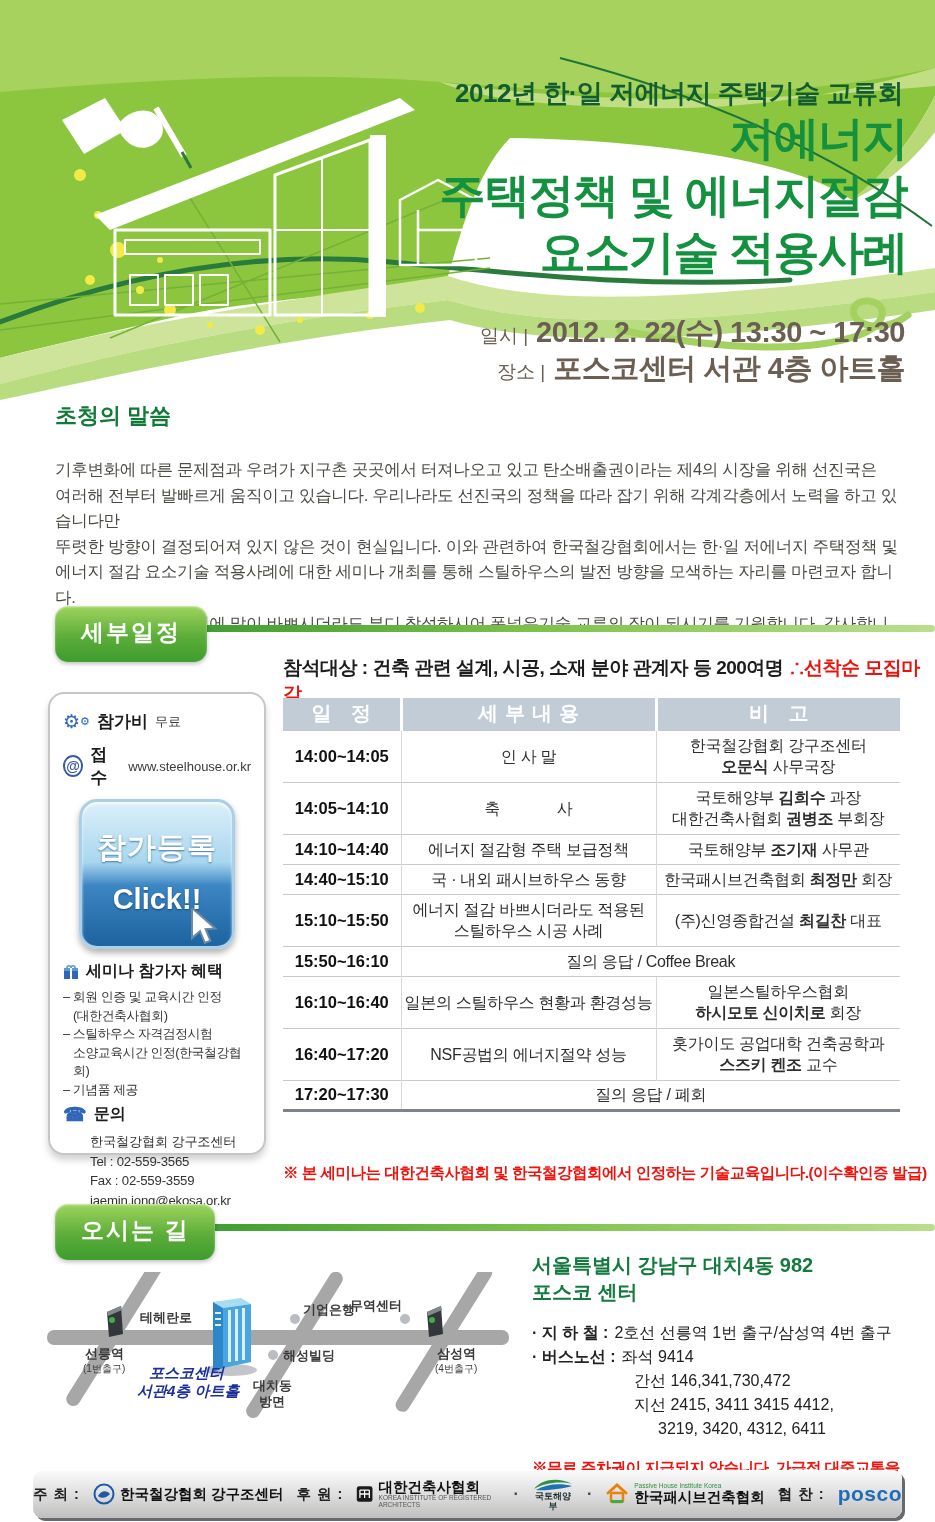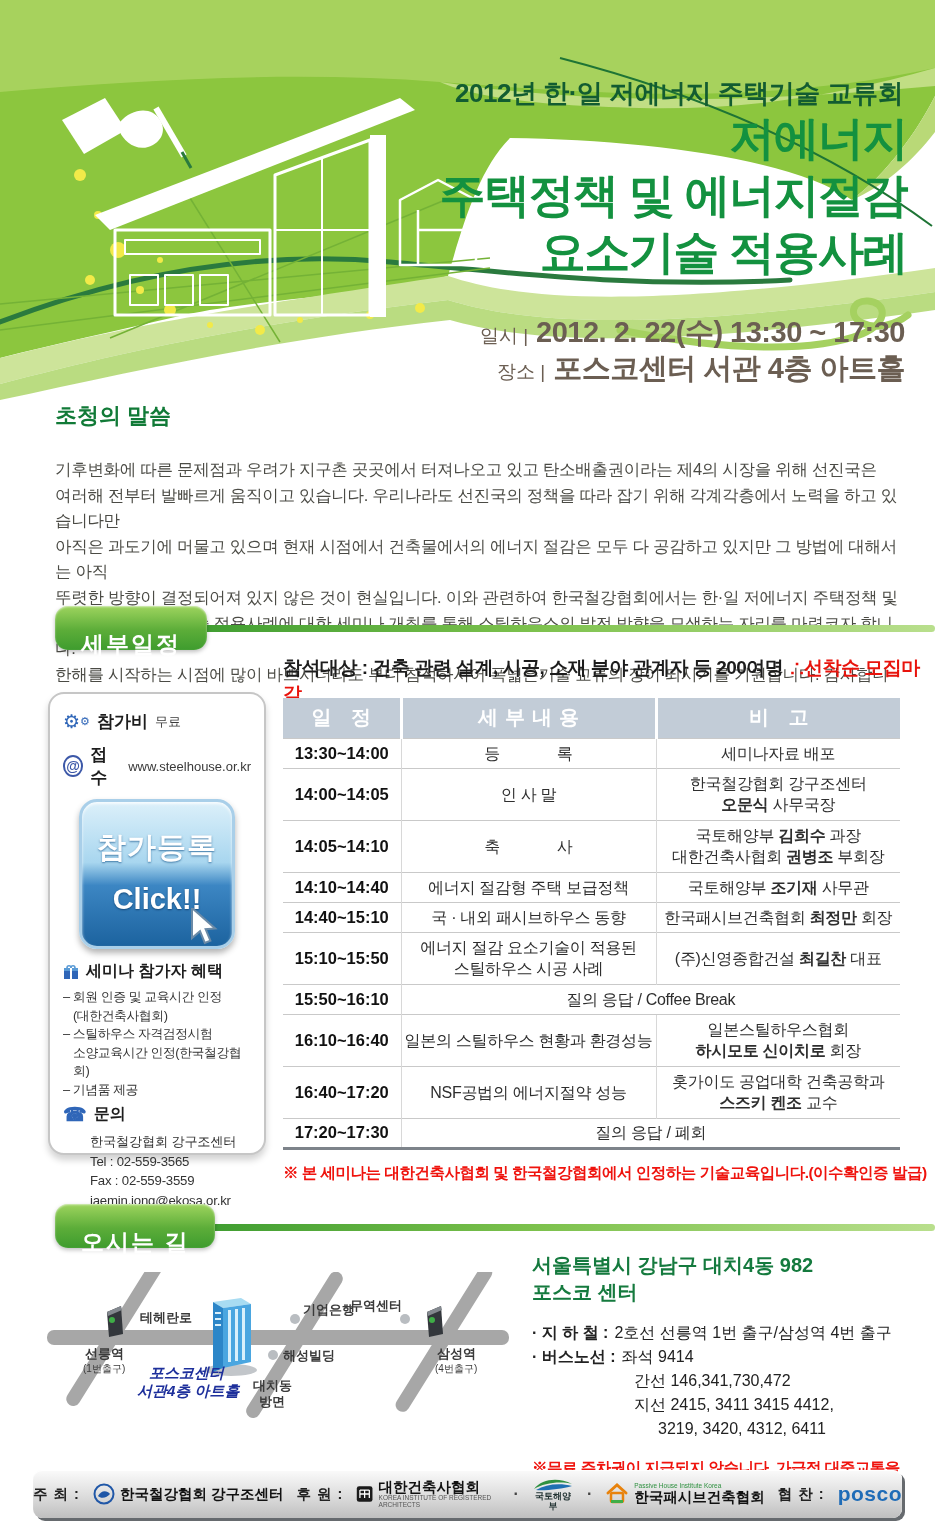--- a/index.html
+++ b/index.html
@@ -19,21 +19,21 @@
   
   .invite { position:absolute; left:55px; top:401px; width:845px; }
   .invite h2 { font-size:22px; color:#117a37; font-weight:bold; margin-bottom:26px; }
   .invite .line { font-size:16.5px; color:#4b4b45; line-height:25.6px; letter-spacing:-0.3px; }
 
   
   .tab-line { position:absolute; height:7px; border-radius:4px;
     background:linear-gradient(90deg,#3f9d31,#7cc14c 45%,#b9df8d); }
   .tab-line.one { left:195px; right:0; top:625px; }
   .tab-line.two { left:205px; right:0; top:1224px; }
-  .section-tab { position:absolute; height:44px; line-height:44px; padding:16px 26px;
+  .section-tab { position:absolute; height:56px; line-height:44px; padding:4px 26px;
     border-radius:13px; color:#fff; font-size:23px; font-weight:bold; letter-spacing:2px;
     background:linear-gradient(180deg,#9ed45e 0%,#5cad39 55%,#3e9c2e 100%);
     box-shadow:0 2px 4px rgba(0,0,0,.25), inset 0 1px 2px rgba(255,255,255,.6); }
   .section-tab.one { left:55px; top:606px; }
   .section-tab.two { left:55px; top:1204px; }
 
   
   .audience { position:absolute; left:283px; top:655px; font-size:19px; font-weight:bold; color:#1c1c1c; letter-spacing:-0.5px; }
   .audience .red { color:#e8130c; margin-left:6px; }
 
@@ -59,21 +59,21 @@
   .click-btn .l2 { margin-top:15px; font-size:29px; font-weight:bold; text-shadow:0 1px 2px rgba(0,40,80,.6); }
   .cursor-ic { position:absolute; right:4px; bottom:-4px; }
   .benefit-title, .contact-title { display:flex; align-items:center; gap:7px; font-size:16px; font-weight:bold; color:#1d1d1d; margin:4px 0 6px; }
   .benefit-item { font-size:12.8px; color:#333; line-height:18.5px; letter-spacing:-0.4px; }
   .benefit-item.cont { padding-left:10px; }
   .phone { font-size:19px; }
   .contact-line { font-size:13.2px; color:#333; line-height:19.5px; padding-left:27px; letter-spacing:-0.2px; }
 
   
   .sched { position:absolute; left:283px; top:698px; width:617px; border-collapse:collapse; table-layout:fixed; }
-  .sched th { background:#c2ccd7; color:#fff; font-size:20px; font-weight:bold; letter-spacing:7px; text-indent:7px; height:40px; border-left:3px solid #fff; }
+  .sched th { background:#c2ccd7; color:#fff; font-size:20px; font-weight:bold; letter-spacing:7px; text-indent:7px; height:32px; border-left:3px solid #fff; }
   .sched th.first { border-left:none; }
   .sched td { border-top:1px solid #c9c9c9; text-align:center; vertical-align:middle; font-size:16px; color:#2e2e2e; line-height:21px; letter-spacing:-0.3px; }
   .sched td + td { border-left:1px solid #d8d8d8; }
   .sched tr.h30 td { height:30px; } .sched tr.h52 td { height:52px; }
   .sched tr.last td { border-bottom:3px solid #7d838a; }
   .sched .t { font-weight:bold; font-size:16.5px; color:#111; letter-spacing:0; }
   .sched .nm { font-weight:bold; }
   .sched .w26 { letter-spacing:26px; text-indent:26px; }
   .sched-note { position:absolute; left:283px; top:1163px; font-size:15.5px; font-weight:bold; color:#ef130d; letter-spacing:-0.5px; }
 
@@ -169,21 +169,20 @@
   </div>
   <div class="hero-meta venue">
     <span class="lbl">장소 |</span>
     <span class="val">포스코센터 서관 4층 아트홀</span>
   </div>
 
   <div class="invite">
     <h2>초청의 말씀</h2>
     <div class="line">기후변화에 따른 문제점과 우려가 지구촌 곳곳에서 터져나오고 있고 탄소배출권이라는 제4의 시장을 위해 선진국은</div>
     <div class="line">여러해 전부터 발빠르게 움직이고 있습니다. 우리나라도 선진국의 정책을 따라 잡기 위해 각계각층에서 노력을 하고 있습니다만</div>
-    <div class="line">아직은 과도기에 머물고 있으며 현재 시점에서 건축물에서의 에너지 절감은 모두 다 공감하고 있지만 그 방법에 대해서는 아직</div>
     <div class="line">뚜렷한 방향이 결정되어져 있지 않은 것이 현실입니다. 이와 관련하여 한국철강협회에서는 한·일 저에너지 주택정책 및</div>
     <div class="line">에너지 절감 요소기술 적용사례에 대한 세미나 개최를 통해 스틸하우스의 발전 방향을 모색하는 자리를 마련코자 합니다.</div>
     <div class="line">한해를 시작하는 시점에 많이 바쁘시더라도 부디 참석하시어 폭넓은기술 교류의 장이 되시기를 기원합니다. 감사합니다.</div>
   </div>
 
   <div class="tab-line one"></div>
   <div class="section-tab one">세부일정</div>
 
   <div class="audience">
     <span>참석대상 : 건축 관련 설계, 시공, 소재 분야 관계자 등 200여명</span><span class="red">∴선착순 모집마감</span>
@@ -239,25 +238,20 @@
         <col style="width:244px">
       </colgroup>
     <thead>
       <tr>
         <th class="first">일 정</th>
         <th>세부내용</th>
         <th>비 고</th>
       </tr>
     </thead>
     <tbody>
-      <tr class="h30">
-        <td class="t">13:30~14:00</td>
-        <td class="c w26">등 록</td>
-        <td class="n">세미나자료 배포</td>
-      </tr>
       <tr class="h52">
         <td class="t">14:00~14:05</td>
         <td class="c">인 사 말</td>
         <td class="n">
           <div><span>한국철강협회 강구조센터</span></div>
           <div><span></span><span class="nm">오문식</span><span> 사무국장</span></div>
         </td>
       </tr>
       <tr class="h52">
         <td class="t">14:05~14:10</td>
@@ -273,21 +267,21 @@
         <td class="n"><span>국토해양부 </span><span class="nm">조기재</span><span> 사무관</span></td>
       </tr>
       <tr class="h30">
         <td class="t">14:40~15:10</td>
         <td class="c">국 · 내외 패시브하우스 동향</td>
         <td class="n"><span>한국패시브건축협회 </span><span class="nm">최정만</span><span> 회장</span></td>
       </tr>
       <tr class="h52">
         <td class="t">15:10~15:50</td>
         <td class="c">
-          <div>에너지 절감 요소기술이 적용된</div>
+          <div>에너지 절감 바쁘시더라도 적용된</div>
           <div>스틸하우스 시공 사례</div>
         </td>
         <td class="n"><span>(주)신영종합건설 </span><span class="nm">최길찬</span><span> 대표</span></td>
       </tr>
       <tr class="h30">
         <td class="t">15:50~16:10</td>
         <td class="c" colspan="2">질의 응답 / Coffee Break</td>
       </tr>
       <tr class="h52">
         <td class="t">16:10~16:40</td>

